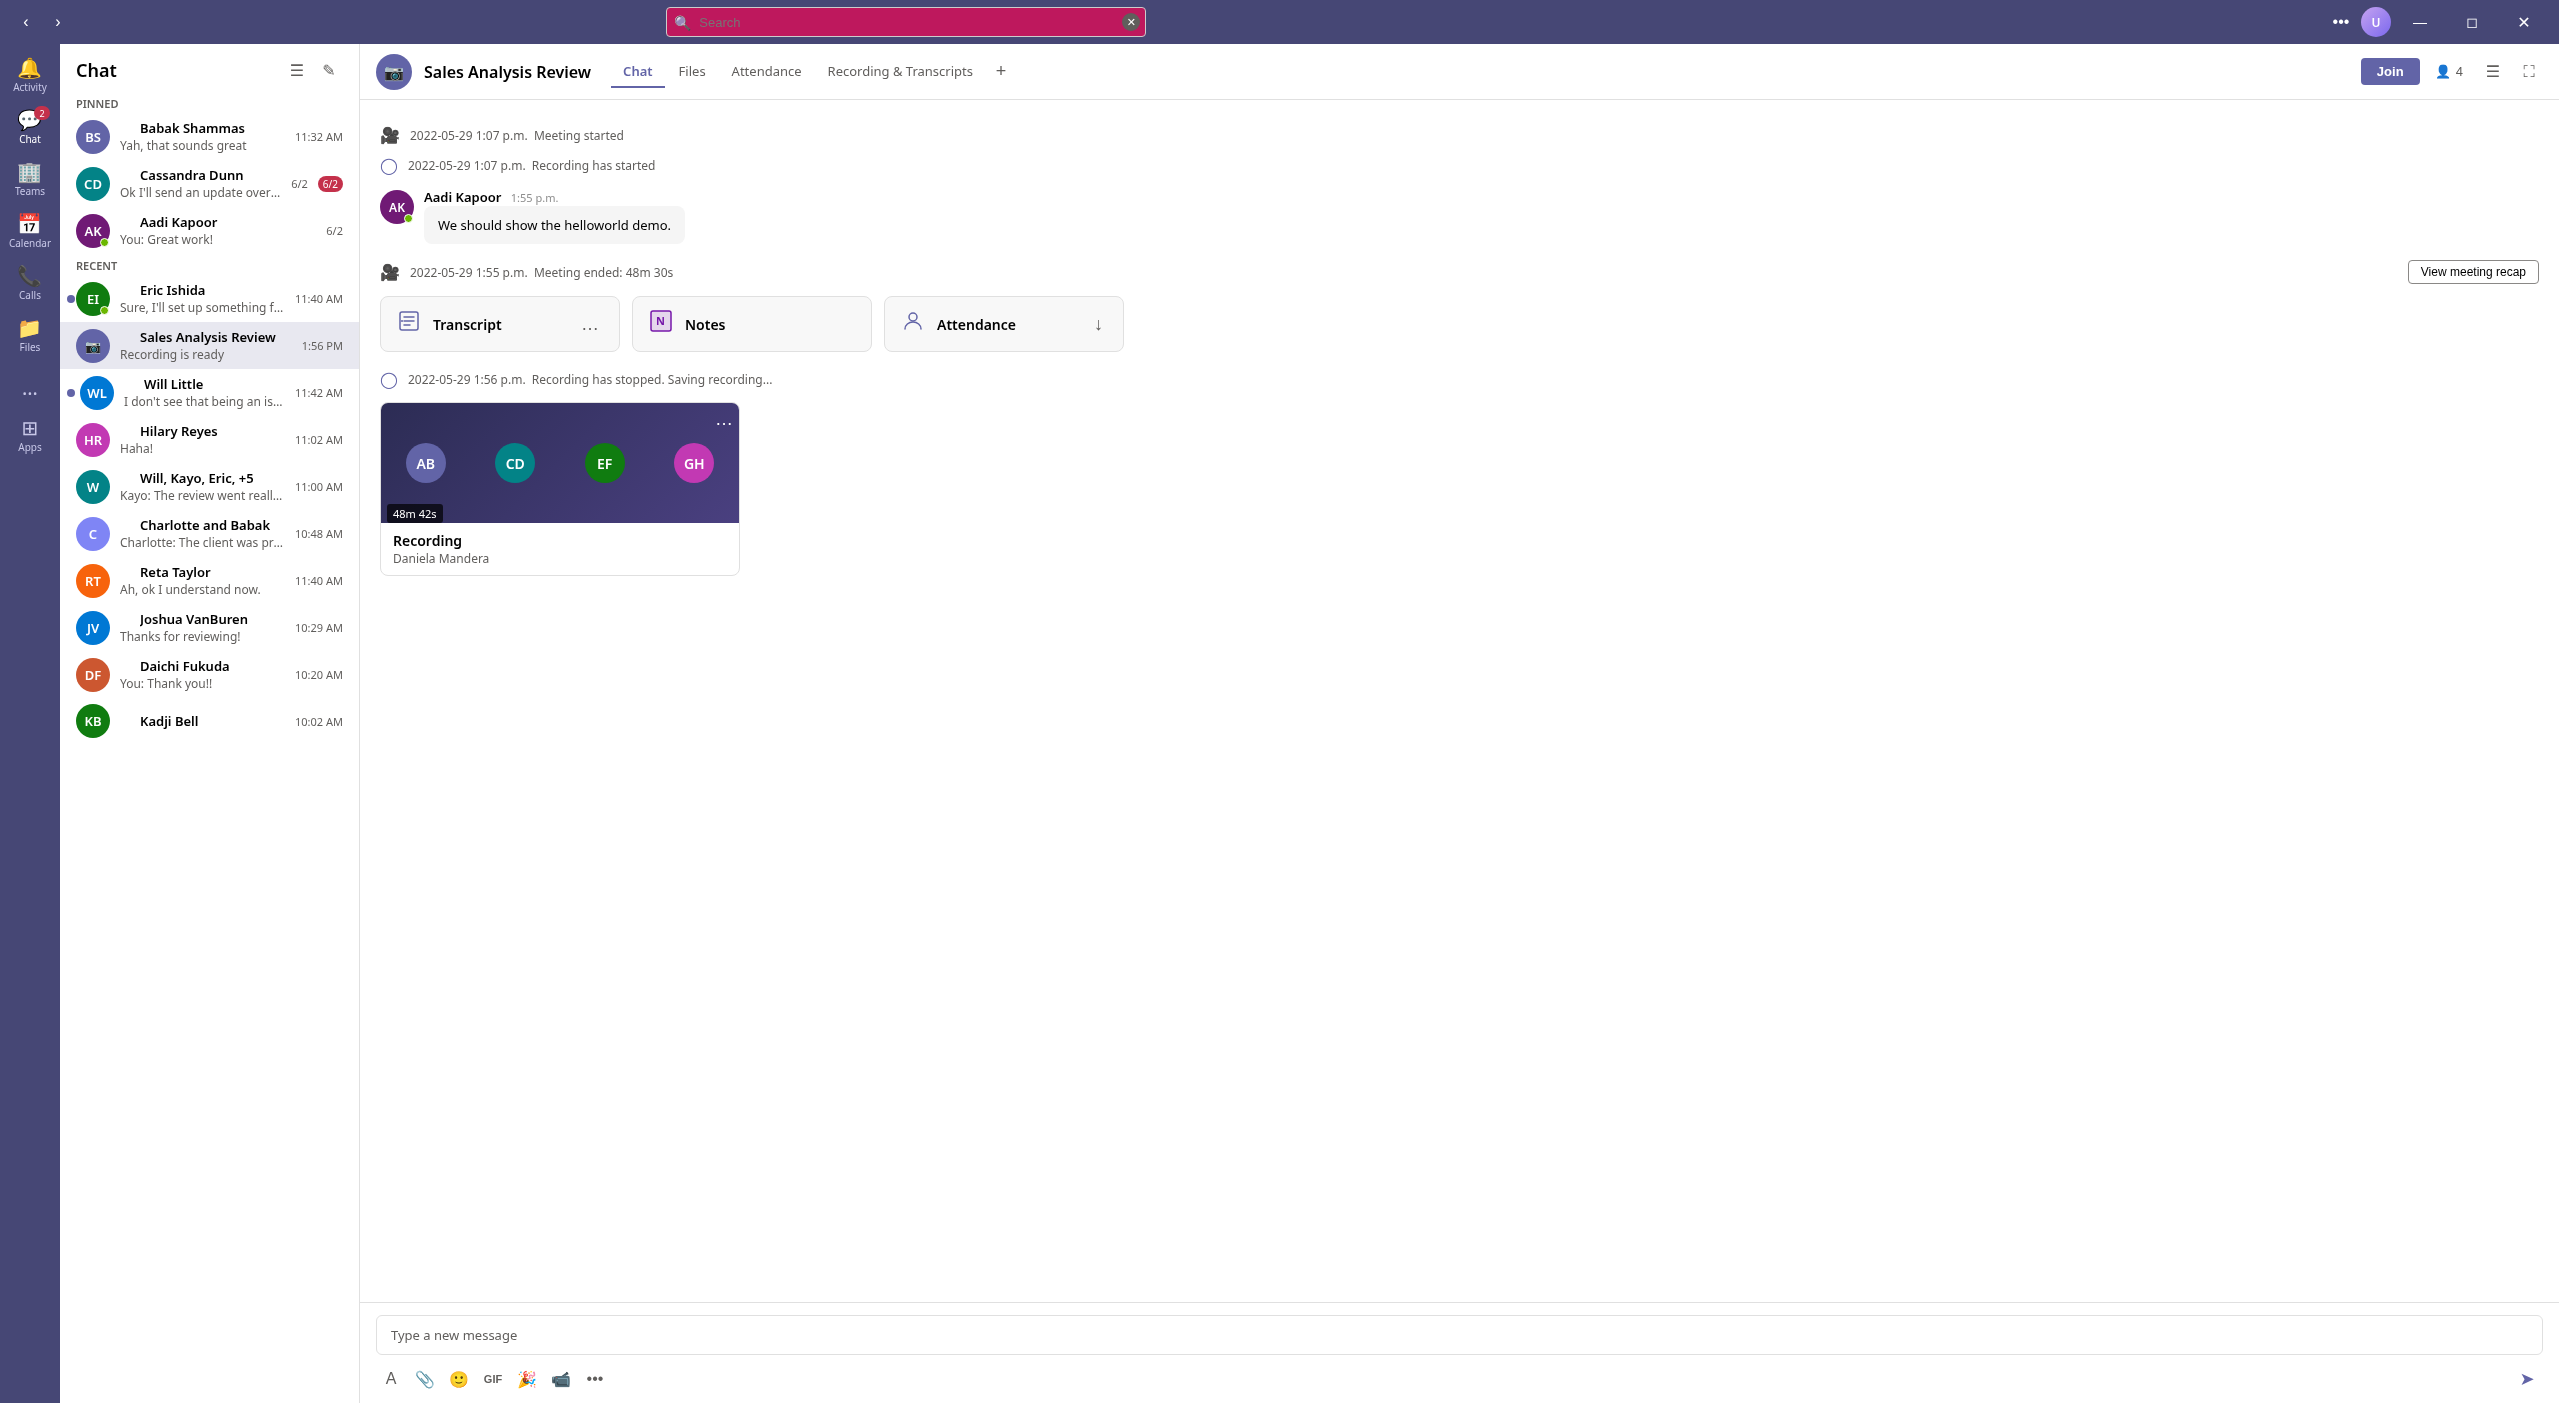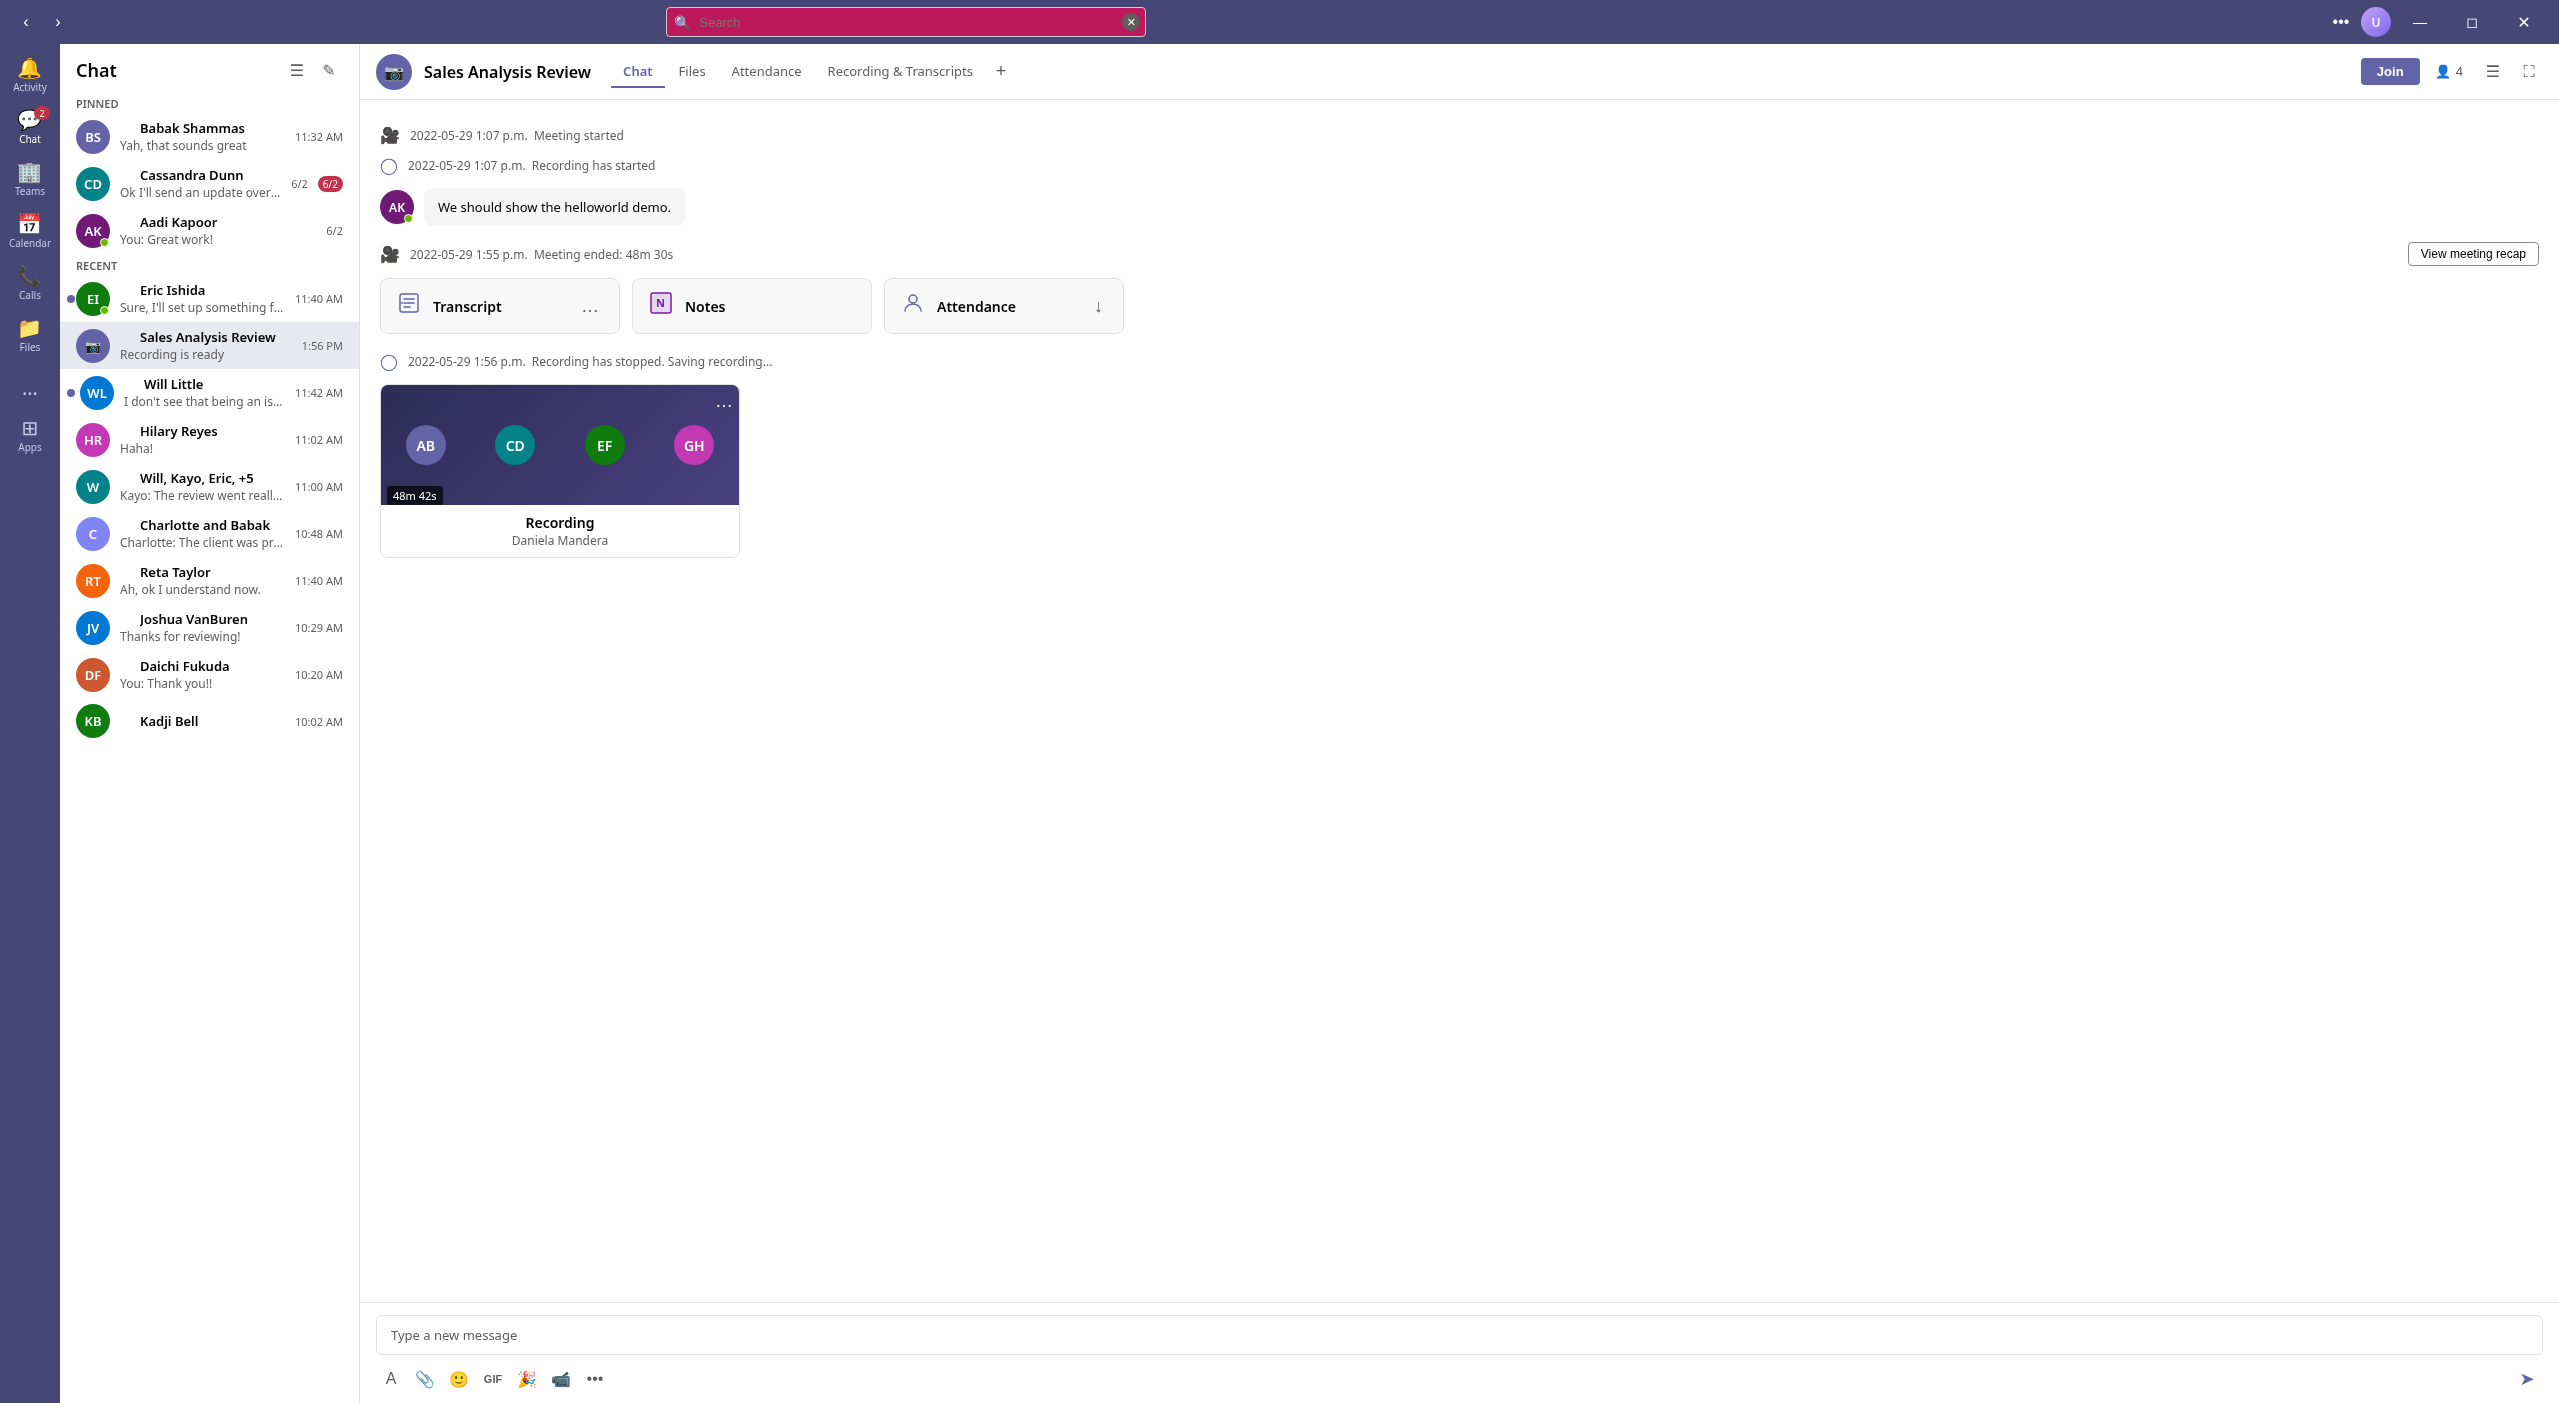--- a/index.html
+++ b/index.html
@@ -269,21 +269,21 @@
     }
     .recording-duration {
       position: absolute; bottom: 0; left: 6px;
       background: rgba(0,0,0,0.7); color: #fff; font-size: 11px;
       padding: 2px 6px; border-radius: 3px;
     }
     .recording-more {
       position: absolute; top: 6px; right: 6px;
       background: none; border: none; color: #fff; cursor: pointer; font-size: 18px;
     }
-    .recording-info { padding: 8px 12px; text-align: center; }
+    .recording-info { padding: 8px 12px; }
     .recording-title { font-size: 14px; font-weight: 600; color: #000; }
     .recording-owner { font-size: 12px; color: #605e5c; }
 
     
     .message-input-area {
       border-top: 1px solid #e0e0e0; padding: 12px 16px 8px;
       flex-shrink: 0;
     }
     .message-input-box {
       border: 1px solid #e0e0e0; border-radius: 6px; padding: 10px 14px;
@@ -535,20 +535,24 @@
         <span class="system-icon-record">◯</span>
         <span>2022-05-29 1:07 p.m.&nbsp;&nbsp;Recording has started</span>
       </div>
 
       <div class="msg-row">
         <div class="msg-avatar av-orange" style="position:relative;">
           AK
           <span class="online-dot"></span>
         </div>
         <div class="msg-body">
+          <div>
+            <span class="msg-sender">Aadi Kapoor</span>
+            <span class="msg-time">1:55 p.m.</span>
+          </div>
           <div class="msg-text">We should show the helloworld demo.</div>
         </div>
       </div>
 
       <div class="meeting-end-section">
         <div class="meeting-end-header">
           <span class="system-icon">🎥</span>
           <span class="meeting-end-info">2022-05-29 1:55 p.m.&nbsp;&nbsp;Meeting ended: 48m 30s</span>
           <button class="view-recap-btn">View meeting recap</button>
         </div>

